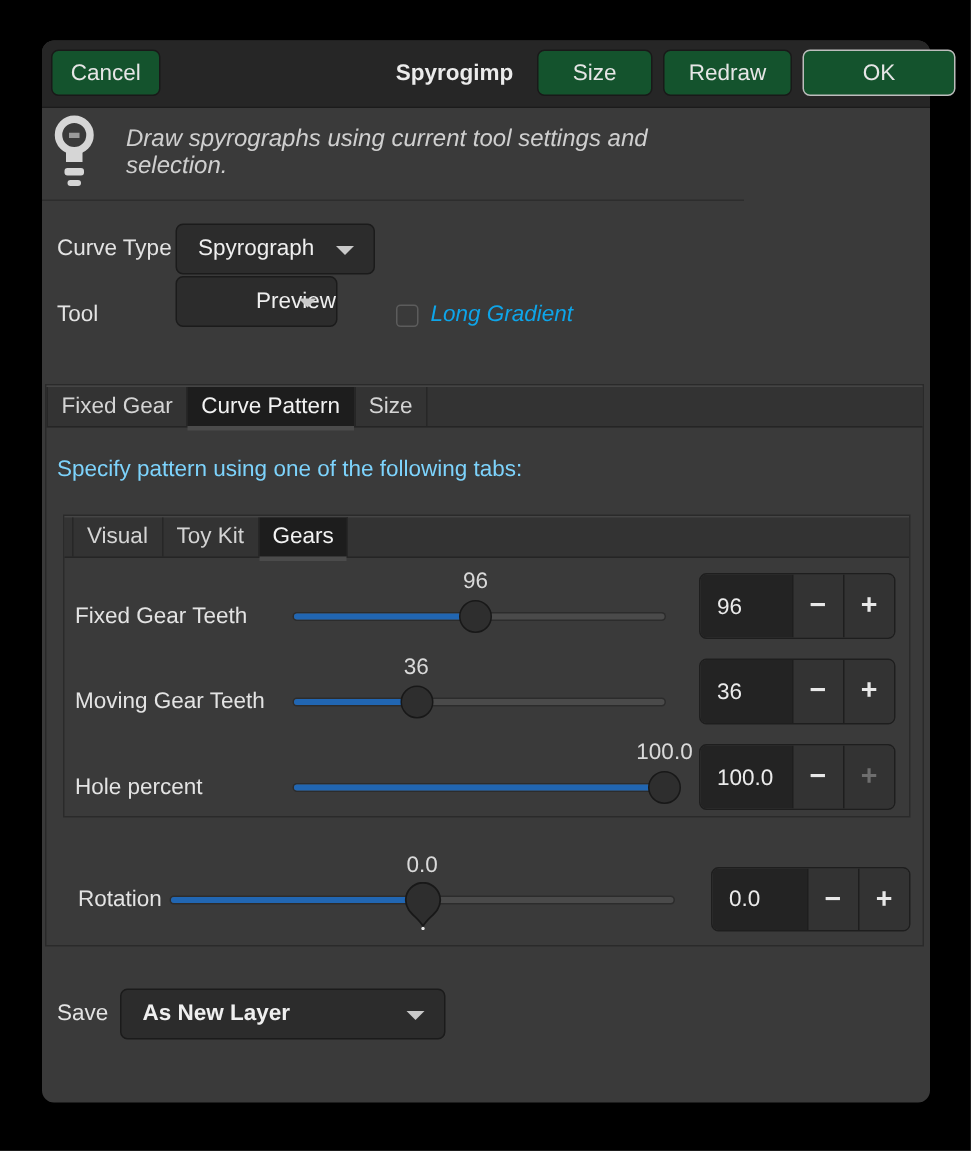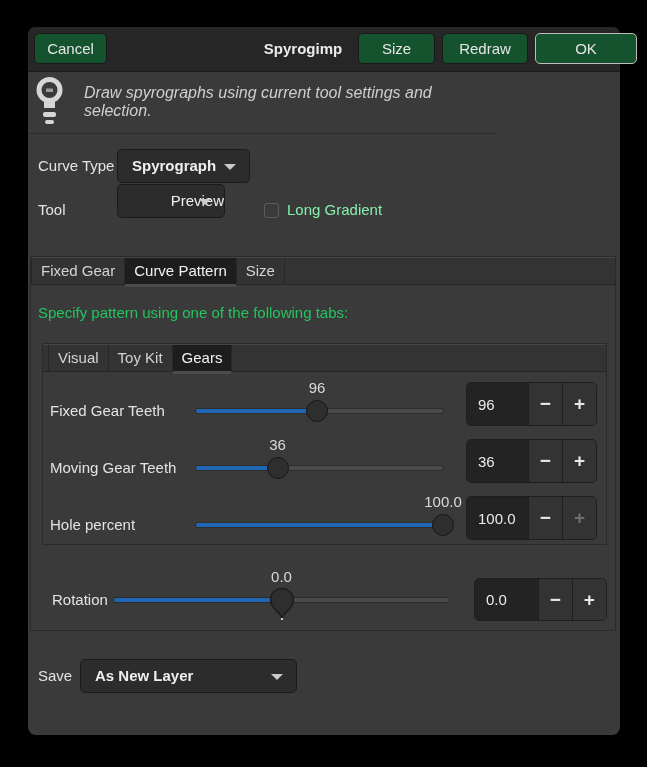--- a/index.html
+++ b/index.html
@@ -46,21 +46,21 @@
   }
   .dd-arrow{
     position:absolute;right:13px;top:14px;width:0;height:0;
     border-left:6px solid transparent;border-right:6px solid transparent;
     border-top:6px solid #c9c9c9;
   }
   .checkbox{
     position:absolute;width:15px;height:15px;box-sizing:border-box;
     border:1px solid #5c5c5c;border-radius:3px;background:transparent;
   }
-  .cb-label{color:#86efac;}
+  .cb-label{color:#0ea5e9;font-style:italic;}
   
   .notebook{position:absolute;box-sizing:border-box;border:1px solid #2a2a2a;}
   .tabstrip{
     position:absolute;left:0;top:0;right:0;height:28px;background:#333333;
     border-top:1px solid #454545;border-bottom:1px solid #252525;display:flex;
     box-sizing:border-box;
   }
   .tab{
     height:100%;line-height:26px;padding:0 9px;font-size:15px;color:#d4d4d4;
     border-right:1px solid #272727;position:relative;cursor:default;box-sizing:border-box;
@@ -96,21 +96,21 @@
     width:62px;background:#232323;color:#eaeaea;font-size:15px;
     display:flex;align-items:center;padding-left:11px;box-sizing:border-box;
   }
   .spin-btn{
     width:34px;background:#333333;border-left:1px solid #1e1e1e;
     display:flex;align-items:center;justify-content:center;
     color:#e8e8e8;font-size:19px;font-weight:bold;cursor:default;
   }
   .spin-btn.disabled{color:#6e6e6e;}
   
-  .instruction{position:absolute;color:#22c55e;font-size:15px;}
+  .instruction{position:absolute;color:#7dd3fc;font-size:15px;}
 </style>
 </head>
 <body>
 
 <div class="dialog">
 
   <div class="headerbar">
     <div class="hdr-btn" style="left:6px;width:73px;">Cancel</div>
     <div class="hdr-title">Spyrogimp</div>
     <div class="hdr-btn" style="left:330px;width:77px;">Size</div>
@@ -123,21 +123,21 @@
       <circle cx="13.5" cy="14" r="10.5" fill="none" stroke="#d6d6d6" stroke-width="5"></circle>
       <rect x="10" y="12.5" width="7" height="3.5" fill="#9a9a9a"></rect>
       <rect x="8" y="25" width="11" height="7" fill="#d6d6d6"></rect>
       <rect x="7" y="36" width="13" height="5" rx="2" fill="#d6d6d6"></rect>
       <rect x="9" y="44" width="9" height="4" rx="2" fill="#d6d6d6"></rect>
     </svg>
     <div class="info-text">Draw spyrographs using current tool settings and selection.</div>
   </div>
 
   <div class="lbl" style="left:10px;top:129px;">Curve Type</div>
-  <div class="dropdown" style="left:89px;top:122px;width:133px;font-weight:bold;">
+  <div class="dropdown" style="left:89px;top:122px;width:133px;">
     <span>Spyrograph</span>
     <span class="dd-arrow"></span>
   </div>
 
   <div class="lbl" style="left:10px;top:173px;">Tool</div>
   <div class="dropdown" style="left:89px;top:157px;width:108px;text-align:right;">
     <span>Preview</span>
     <span class="dd-arrow"></span>
   </div>
   <div class="checkbox" style="left:236px;top:176px;"></div>

